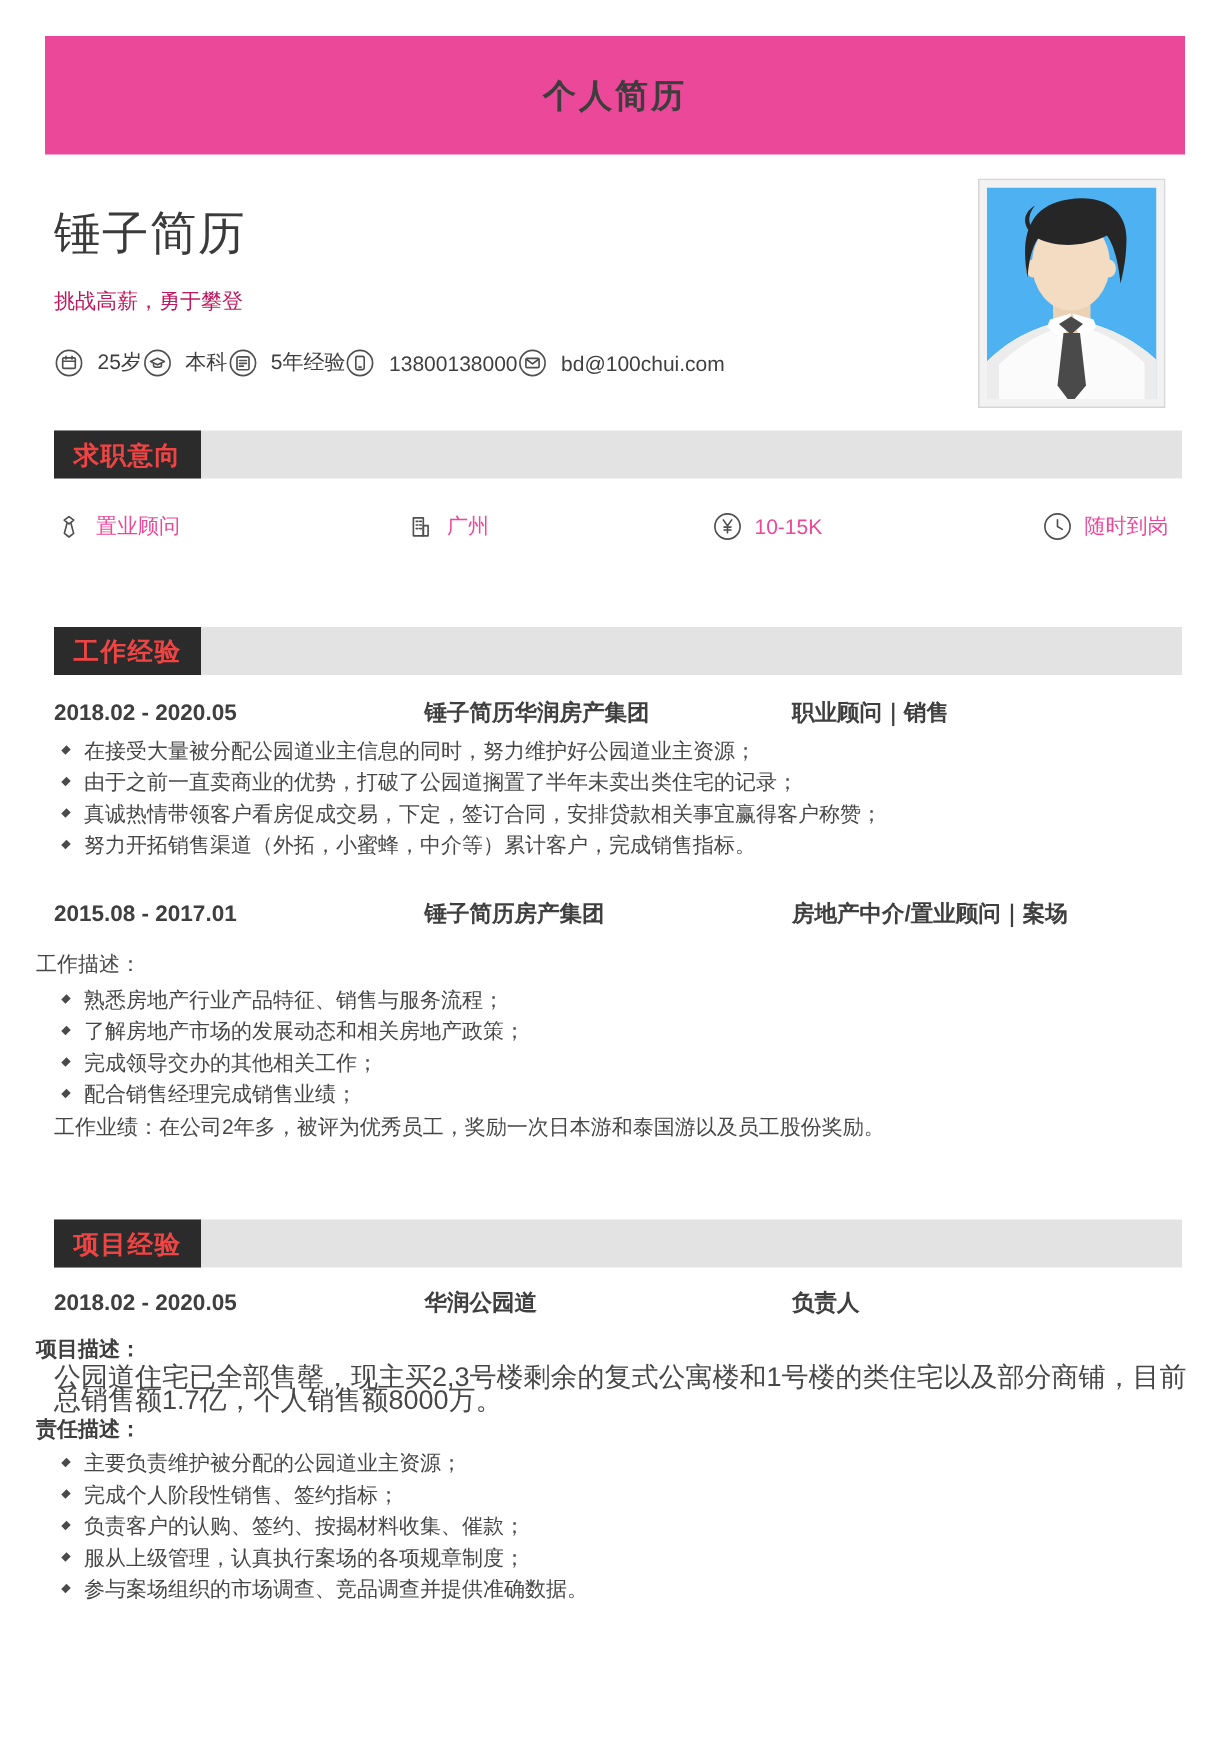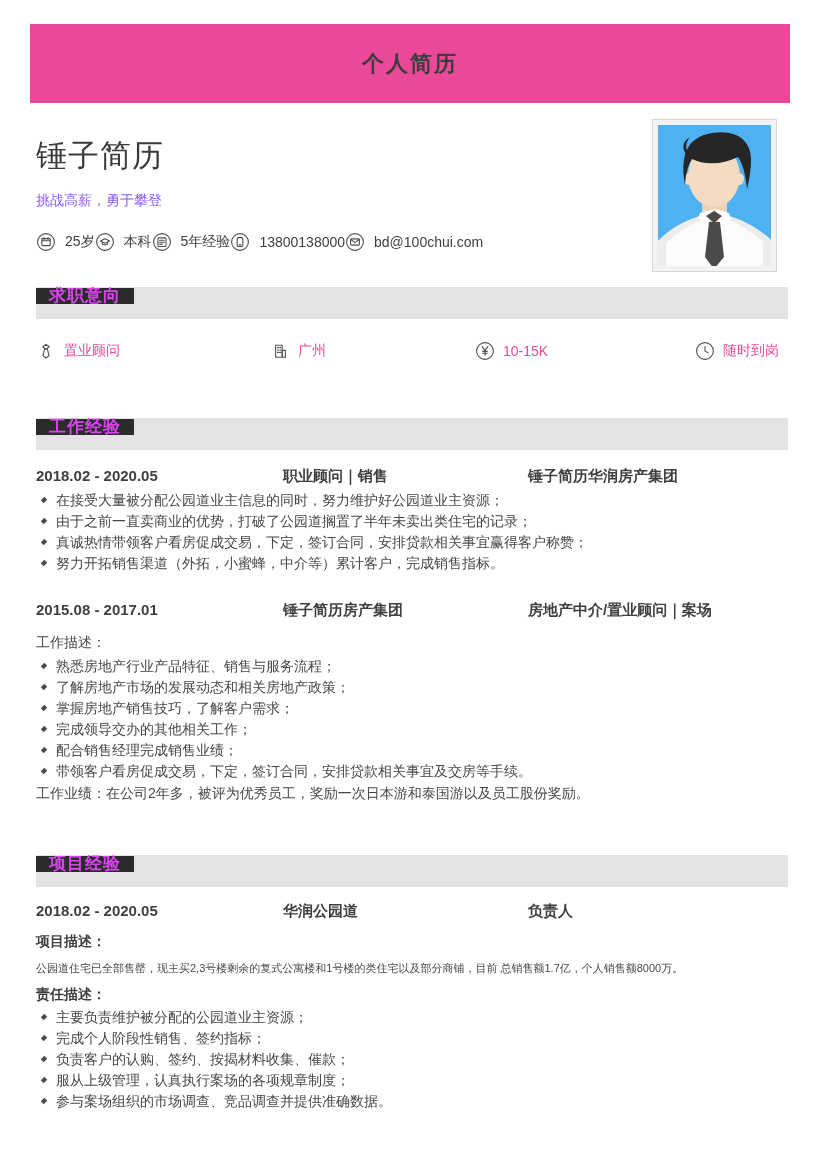--- a/index.html
+++ b/index.html
@@ -9,33 +9,33 @@
     font-family:"Liberation Sans","DejaVu Sans",sans-serif;
     color:#474747;
   }
   .top-band {
     margin:24px 30px 0 30px; height:79px; background:#ec4899;
     display:flex; align-items:center; justify-content:center;
   }
   .top-band .doc-title { font-size:22px; font-weight:700; color:#3d3d3d; letter-spacing:2px; }
 
   .name { margin:36px 36px 0 36px; font-size:31px; font-weight:400; color:#3a3a3a; line-height:34px; letter-spacing:1px; }
-  .tagline { margin:20px 36px 0 36px; font-size:14px; color:#8b5cf6; line-height:15px; }
+  .tagline { margin:20px 36px 0 36px; font-size:14px; color:#be185d; line-height:15px; }
 
   .info-row { margin:24px 36px 0 36px; display:flex; align-items:center; }
   .info-item { display:flex; align-items:center; gap:9px; font-size:14px; color:#3f3f3f; white-space:nowrap; }
   .cicon { width:20px; height:20px; flex:0 0 20px; }
   .cicon path, .cicon rect, .cicon circle, .cicon line, .cicon polygon { fill:none; stroke:#4f4f4f; stroke-width:1.1; stroke-linecap:round; stroke-linejoin:round; }
 
   .avatar-box { position:absolute; left:652px; top:119px; width:125px; height:153px; }
 
   .sec-head { margin:0 32px 0 36px; height:32px; background:#e3e3e3; }
   .sec-box {
-    display:inline-flex; align-items:center; height:16px; padding:0 13px;
-    background:#2b2b2b; color:#d946ef; font-size:17px; font-weight:700; letter-spacing:1px;
+    display:inline-flex; align-items:center; height:32px; padding:0 13px;
+    background:#2b2b2b; color:#ef4444; font-size:17px; font-weight:700; letter-spacing:1px;
   }
   .mt-sec1 { margin-top:35px; }
   .mt-sec2 { margin-top:57px; }
   .mt-sec3 { margin-top:51px; }
 
   .intent-row { margin-top:22px; padding:0 36px; display:grid; grid-template-columns:234px 205px 220px 1fr; align-items:center; }
   .intent-item { display:flex; align-items:center; gap:8px; font-size:14px; color:#ec4899; white-space:nowrap; }
 
   .entry-row {
     padding:0 36px; display:grid; grid-template-columns:247px 245px 1fr;
@@ -45,23 +45,23 @@
   .entry2-row { margin-top:28px; }
   .entry3-row { margin-top:16px; }
 
   ul.blist { margin-top:6px; padding:0 28px 0 36px; list-style:none; }
   ul.blist li { position:relative; padding-left:20px; line-height:21px; font-size:14px; color:#474747; }
   ul.blist li::before {
     content:""; position:absolute; left:6px; top:8px; width:4px; height:4px;
     background:#4a4a4a; transform:rotate(45deg) scaleY(1.25);
   }
   .plain-line { padding:0 28px 0 36px; font-size:14px; line-height:21px; color:#474747; }
-  .label-line { margin-top:16px; padding:0 36px; font-size:14px; line-height:16px; color:#474747; }
+  .label-line { margin-top:16px; padding:0 24px; font-size:14px; line-height:16px; color:#474747; }
   .label-bold { font-weight:700; color:#3f3f3f; }
-  .desc-par { margin-top:4px; padding:0 28px 0 36px; font-size:11px; line-height:30px; color:#474747; }
+  .desc-par { margin-top:4px; padding:0 28px 0 36px; font-size:18px; line-height:15px; color:#474747; }
   .mt3 { margin-top:3px; }
   .mt1 { margin-top:1px; }
 </style>
 </head>
 <body>
 
 <div class="top-band">
   <span class="doc-title">个人简历</span>
 </div>
 
@@ -182,43 +182,41 @@
 </div>
 
 <div class="sec-head mt-sec2">
   <div class="sec-box">
     <span>工作经验</span>
   </div>
 </div>
 
 <div class="entry-row entry1-row">
   <span>2018.02 - 2020.05</span>
+  <span>锤子简历华润房产集团</span>
   <span>职业顾问｜销售</span>
-  <span>锤子简历华润房产集团</span>
 </div>
 <ul class="blist">
   <li>在接受大量被分配公园道业主信息的同时，努力维护好公园道业主资源；</li>
   <li>由于之前一直卖商业的优势，打破了公园道搁置了半年未卖出类住宅的记录；</li>
   <li>真诚热情带领客户看房促成交易，下定，签订合同，安排贷款相关事宜赢得客户称赞；</li>
   <li>努力开拓销售渠道（外拓，小蜜蜂，中介等）累计客户，完成销售指标。</li>
 </ul>
 
 <div class="entry-row entry2-row">
   <span>2015.08 - 2017.01</span>
   <span>锤子简历房产集团</span>
   <span>房地产中介/置业顾问｜案场</span>
 </div>
 <div class="label-line">工作描述：</div>
 <ul class="blist">
   <li>熟悉房地产行业产品特征、销售与服务流程；</li>
   <li>了解房地产市场的发展动态和相关房地产政策；</li>
-  <li>掌握房地产销售技巧，了解客户需求；</li>
   <li>完成领导交办的其他相关工作；</li>
   <li>配合销售经理完成销售业绩；</li>
-  <li>带领客户看房促成交易，下定，签订合同，安排贷款相关事宜及交房等手续。</li>
 </ul>
 <div class="plain-line mt1">工作业绩：在公司2年多，被评为优秀员工，奖励一次日本游和泰国游以及员工股份奖励。</div>
 
 <div class="sec-head mt-sec3">
   <div class="sec-box">
     <span>项目经验</span>
   </div>
 </div>
 
 <div class="entry-row entry3-row">

